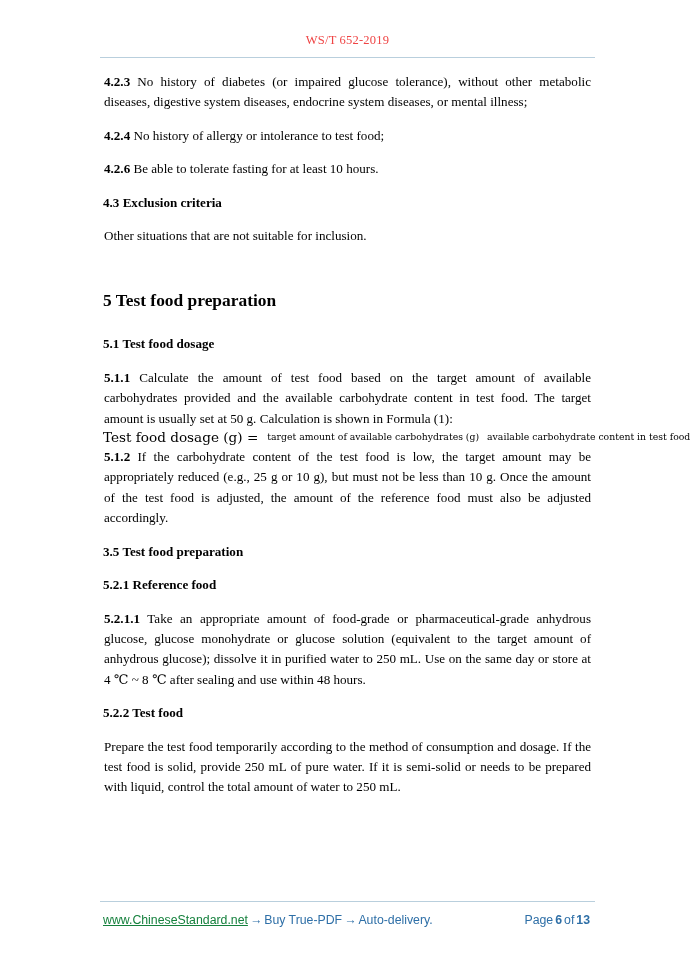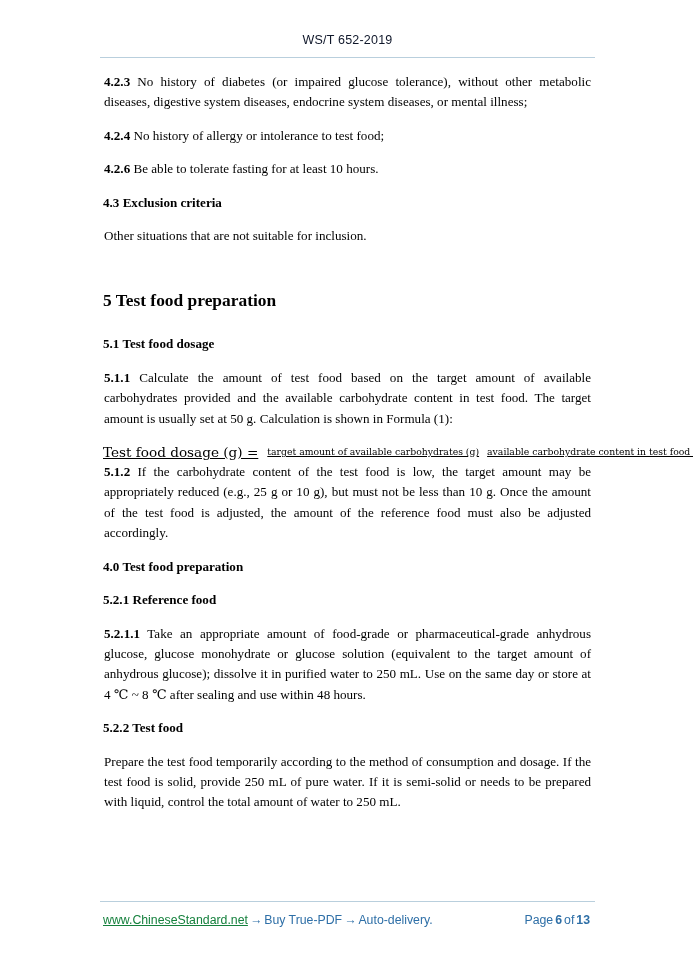--- a/index.html
+++ b/index.html
@@ -26,23 +26,23 @@
 
   
   .page-header {
     position: absolute;
     left: 100px;
     top: 30px;
     width: 495px;
     text-align: center;
   }
   .page-header .hdr-text {
-    font-family: Liberation Sans, sans-serif;
+    font-family: Liberation Serif, serif;
     font-size: 12.5px;
-    color: #0f172a;
+    color: #ef4444;
     letter-spacing: 0.2px;
   }
   .rule {
     position: absolute;
     left: 100px;
     width: 495px;
     height: 1px;
     background: #b9cfdd;
   }
   .rule-top { top: 57px; }
@@ -88,26 +88,24 @@
     padding: 0;
     font-size: 17.4px;
     line-height: 24px;
     font-weight: bold;
     text-align: left;
   }
   h2.section-title + p.subhead { margin-top: 22px; }
 
   
   .formula-block {
-    margin-top: 15px;
     margin-bottom: 2px;
     display: flex;
     width: 488px;
     font-family: "DejaVu Serif", "Liberation Serif", serif;
-    text-decoration: underline;
   }
   .formula-lhs {
     font-size: 13.6px;
     white-space: nowrap;
     padding-right: 5px;
   }
   .fraction {
     display: inline-flex;
     flex-direction: row;
     align-items: center;
@@ -213,21 +211,21 @@
       </span>
       <span class="leader">································</span>
       <span class="formula-tag">(1)</span>
     </div>
 
     <p class="para">
       <span class="num">5.1.2</span>
       <span>If the carbohydrate content of the test food is low, the target amount may be appropriately reduced (e.g., 25 g or 10 g), but must not be less than 10 g. Once the amount of the test food is adjusted, the amount of the reference food must also be adjusted accordingly.</span>
     </p>
 
-    <p class="subhead">4.0 Test food preparation</p>
+    <p class="subhead">3.5 Test food preparation</p>
 
     <p class="subhead">5.2.1 Reference food</p>
 
     <p class="para">
       <span class="num">5.2.1.1</span>
       <span>Take an appropriate amount of food-grade or pharmaceutical-grade anhydrous glucose, glucose monohydrate or glucose solution (equivalent to the target amount of anhydrous glucose); dissolve it in purified water to 250 mL. Use on the same day or store at 4 ℃ ~ 8 ℃ after sealing and use within 48 hours.</span>
     </p>
 
     <p class="subhead">5.2.2 Test food</p>
 

